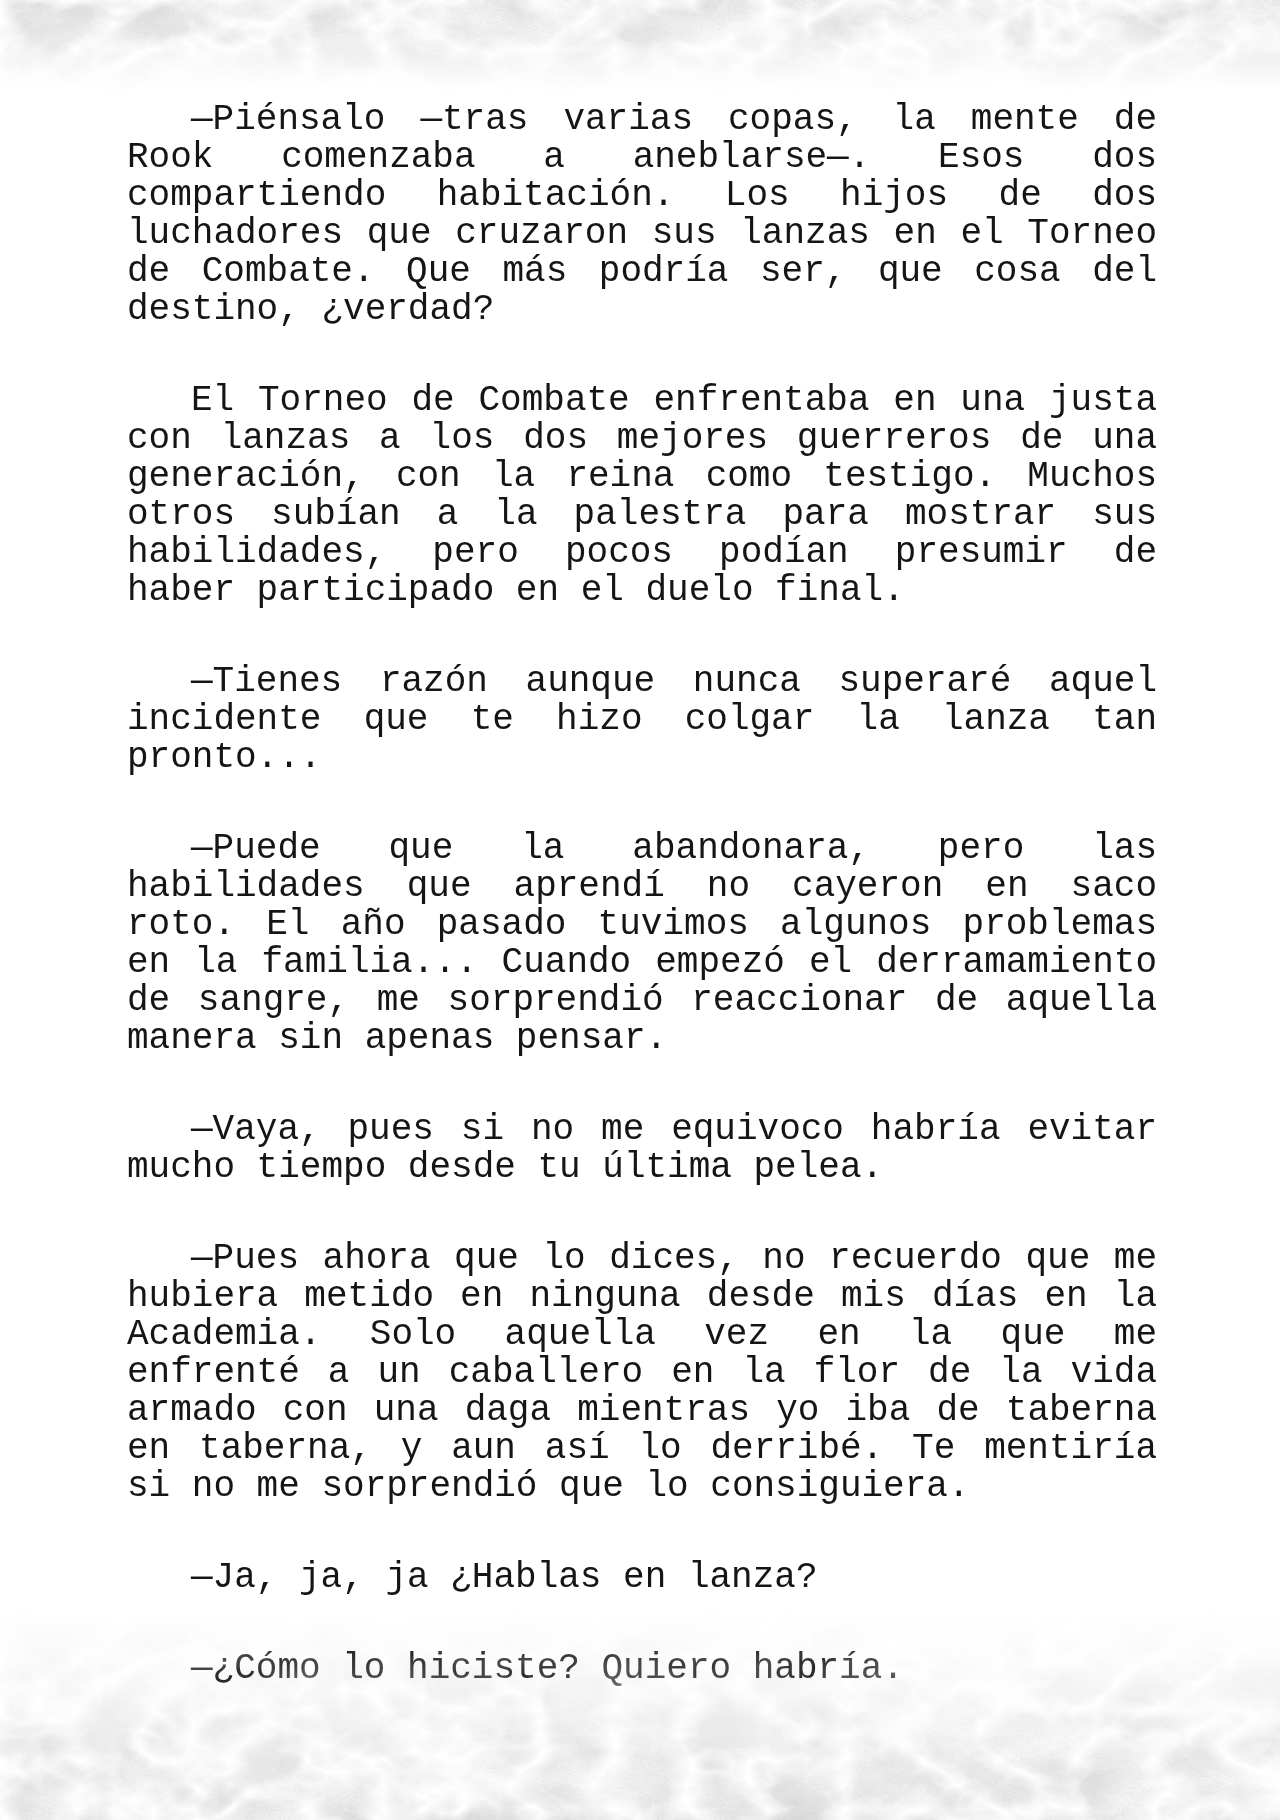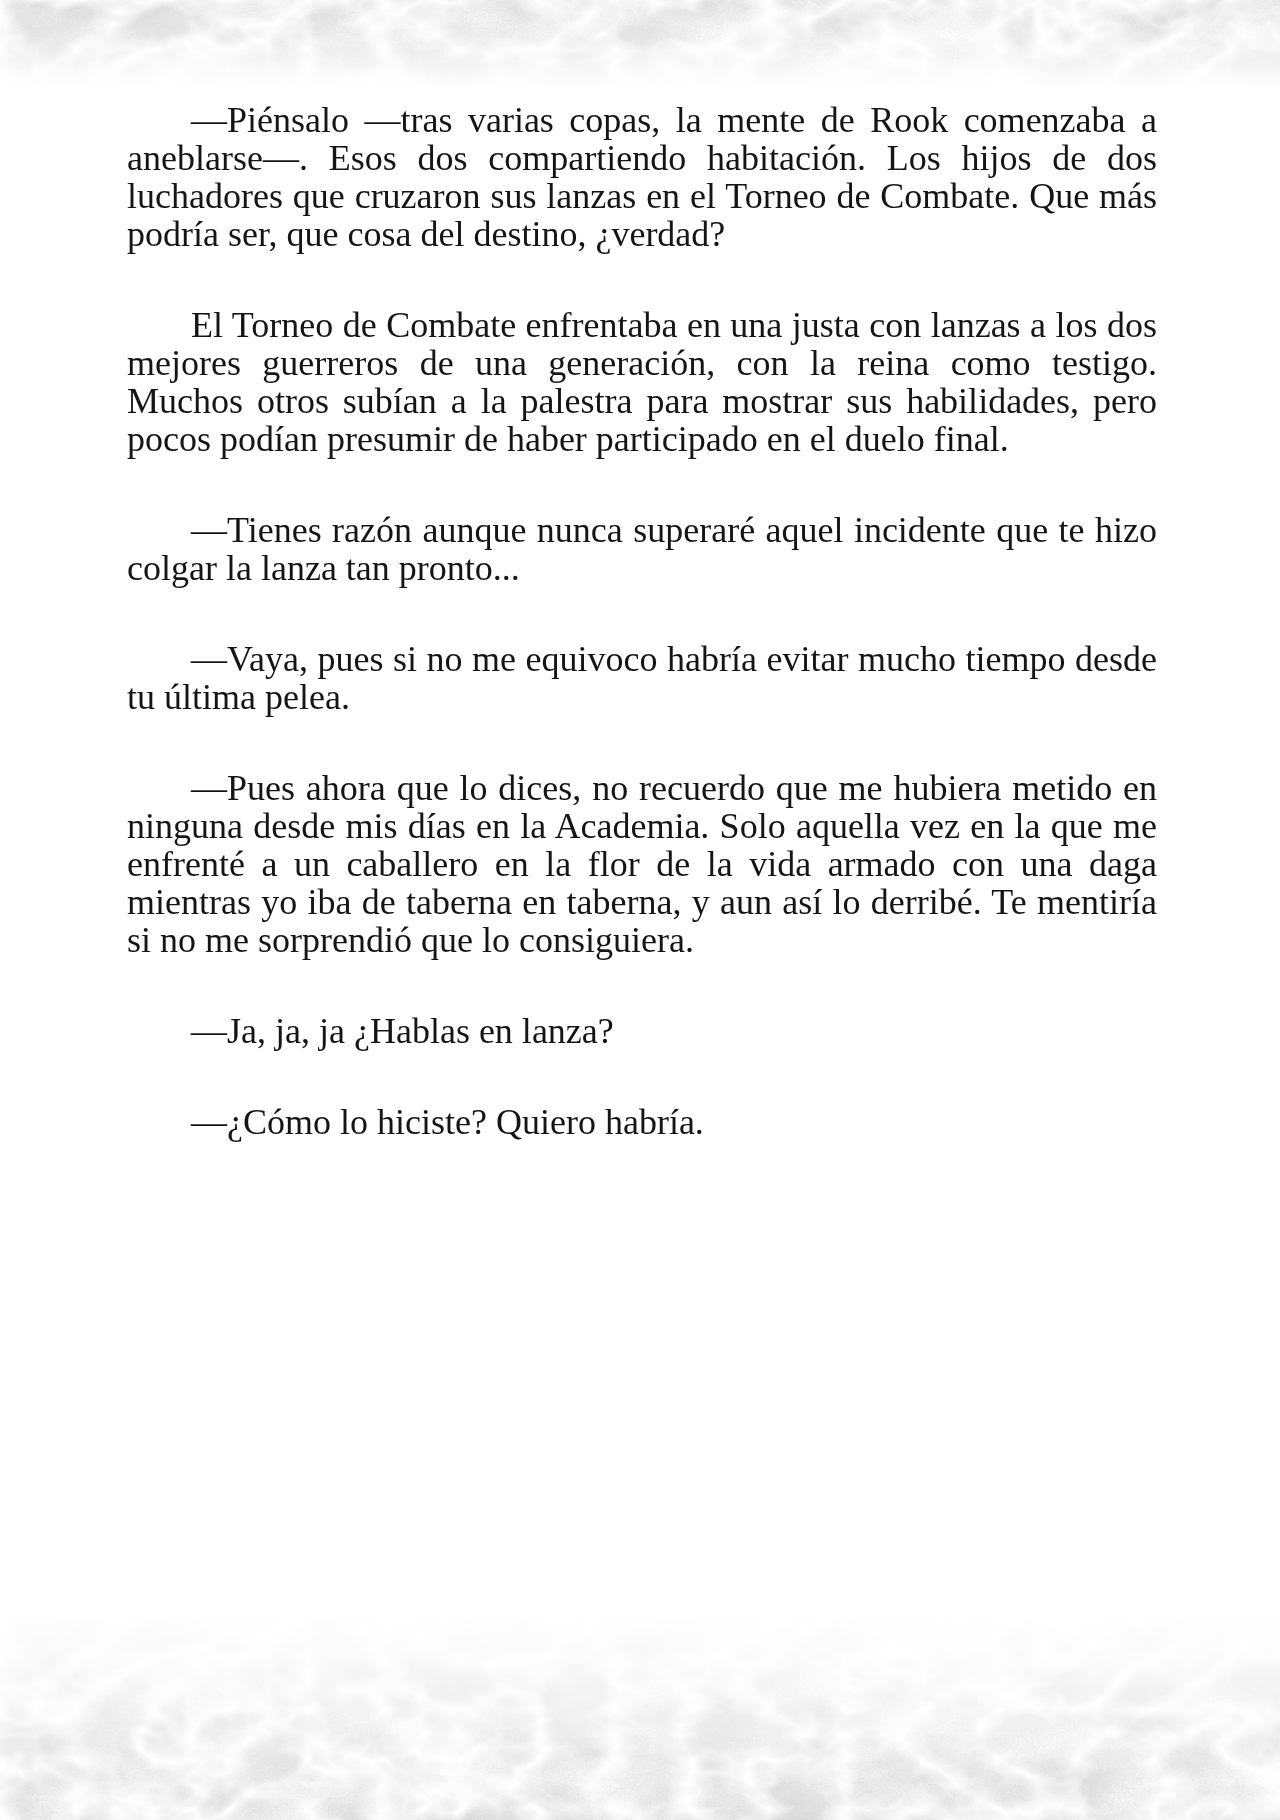--- a/index.html
+++ b/index.html
@@ -11,20 +11,21 @@
     width: 1280px;
     height: 1820px;
     position: relative;
     overflow: hidden;
     font-family: "Liberation Serif", "DejaVu Serif", serif;
   }
   .page {
     position: absolute;
     inset: 0;
     background: #ffffff;
+    font-family: Liberation Mono, monospace;
   }
   .band {
     position: absolute;
     left: 0;
     width: 1280px;
     display: block;
     pointer-events: none;
   }
   .band-top { top: 0; height: 92px; }
   .band-bottom { bottom: 0; height: 210px; }
@@ -100,20 +101,21 @@
       <rect width="1280" height="92" fill="#ffffff" filter="url(#grain)"></rect>
       <rect width="1280" height="92" filter="url(#speck)"></rect>
       <rect width="1280" height="92" filter="url(#veins)"></rect>
     </g>
   </svg>
 
   <main class="text-block">
     <p>—Piénsalo —tras varias copas, la mente de Rook comenzaba a aneblarse—. Esos dos compartiendo habitación. Los hijos de dos luchadores que cruzaron sus lanzas en el Torneo de Combate. Que más podría ser, que cosa del destino, ¿verdad?</p>
     <p>El Torneo de Combate enfrentaba en una justa con lanzas a los dos mejores guerreros de una generación, con la reina como testigo. Muchos otros subían a la palestra para mostrar sus habilidades, pero pocos podían presumir de haber participado en el duelo final.</p>
     <p>—Tienes razón aunque nunca superaré aquel incidente que te hizo colgar la lanza tan pronto...</p>
+    <p>—Puede que la abandonara, pero las habilidades que aprendí no cayeron en saco roto. El año pasado tuvimos algunos problemas en la familia... Cuando empezó el derramamiento de sangre, me sorprendió reaccionar de aquella manera sin apenas pensar.</p>
     <p>—Vaya, pues si no me equivoco habría evitar mucho tiempo desde tu última pelea.</p>
     <p>—Pues ahora que lo dices, no recuerdo que me hubiera metido en ninguna desde mis días en la Academia. Solo aquella vez en la que me enfrenté a un caballero en la flor de la vida armado con una daga mientras yo iba de taberna en taberna, y aun así lo derribé. Te mentiría si no me sorprendió que lo consiguiera.</p>
     <p>—Ja, ja, ja ¿Hablas en lanza?</p>
     <p>—¿Cómo lo hiciste? Quiero habría.</p>
   </main>
 
   <svg class="band band-bottom" width="1280" height="210" viewBox="0 0 1280 210" preserveAspectRatio="none" xmlns="http://www.w3.org/2000/svg">
     <g mask="url(#maskBottom)">
       <rect width="1280" height="210" fill="#ffffff" filter="url(#grain)"></rect>
       <rect width="1280" height="210" filter="url(#speck)"></rect>

